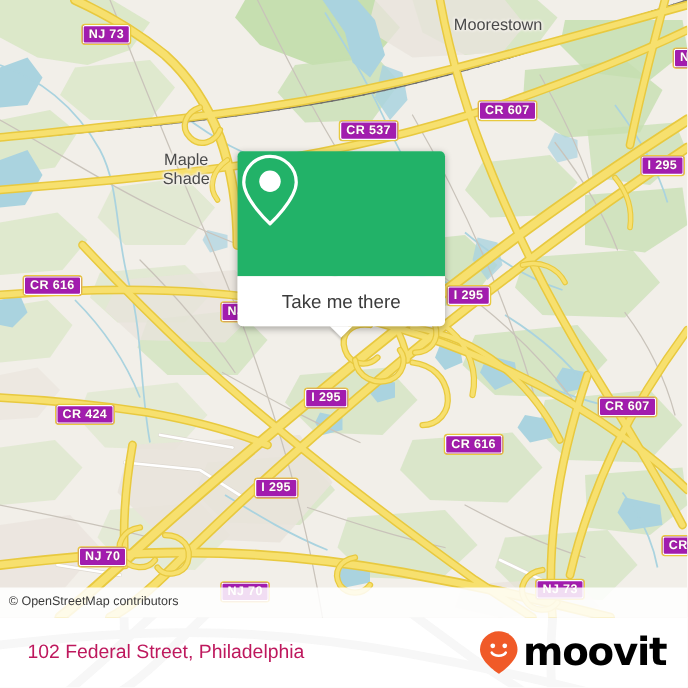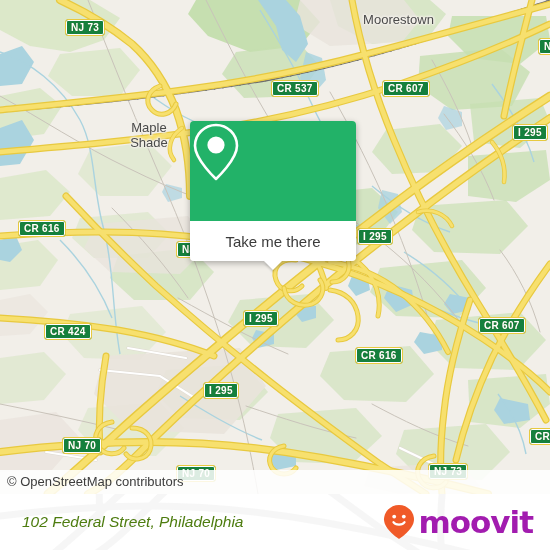--- a/index.html
+++ b/index.html
@@ -7,21 +7,21 @@
 
   #app{position:relative;width:550px;height:550px;overflow:hidden;background:#fff;}
 
   
   #map{position:absolute;left:0;top:0;width:550px;height:494px;overflow:hidden;background:#f2efe9;}
   #map svg{position:absolute;left:0;top:0;}
 
   
   .shield{
     position:absolute;
-    background:#15803d;
+    background:#a21caf;
     border:1px solid #e8c93f;
     box-shadow:inset 0 0 0 1px #ffffff;
     border-radius:3px;
     color:#ffffff;
     font-size:10px;
     font-weight:bold;
     letter-spacing:.3px;
     line-height:13px;
     height:13px;
     padding:1px 5px 1px 5px;
@@ -84,54 +84,53 @@
     filter:drop-shadow(0 2px 1px rgba(0,0,0,.18));
   }
 
   
   #attribution{
     position:absolute;
     left:0;bottom:0;
     width:100%;
     background:rgba(255,255,255,.85);
     color:#3c3c3c;
-    font-size:13px;
+    font-size:10px;
     line-height:18px;
     padding:3px 0 3px 7px;
     box-sizing:border-box;
     z-index:30;
     font-family:"Liberation Sans",sans-serif;
   }
 
   
   #footer{
     position:absolute;
     left:0;top:494px;
     width:550px;height:56px;
     background:#ffffff;
     overflow:hidden;
   }
   #footer-watermark{position:absolute;left:0;top:-430px;opacity:.055;}
   #footer-address{
     position:absolute;
     left:22px;top:50%;
     transform:translateY(-50%);
-    color:#4d7c0f;
+    color:#be185d;
     font-size:15.5px;
     font-family:"Liberation Sans",sans-serif;
-    font-style:italic;
   }
   #brand{
     position:absolute;
     right:17px;top:50%;
     transform:translateY(-50%);
     display:flex;align-items:center;gap:3px;
   }
   #brand-word{
-    color:#a21caf;
+    color:#000000;
     font-size:31px;
     font-weight:bold;
     letter-spacing:-1.0px;
     font-family:"DejaVu Sans",sans-serif;
     line-height:31px;
   }
 </style>
 </head>
 <body>
 
@@ -365,21 +364,21 @@
           <path class="mjf" stroke-width="2.8" d="M492 142 C 502 154, 506 168, 504 182"></path>
         </g>
       </g>
     </svg>
 
     <div class="place" style="left:112px;top:120px;width:74px;">Maple
 Shade</div>
     <div class="place" style="left:346px;top:12px;width:105px;">Moorestown</div>
 
     <div class="shield" style="left:65px;top:19px;">NJ 73</div>
-    <div class="shield" style="left:271px;top:80px;">CR 537</div>
+    <div class="shield" style="left:271px;top:96px;">CR 537</div>
     <div class="shield" style="left:382px;top:80px;">CR 607</div>
     <div class="shield" style="left:538px;top:38px;">NJ</div>
     <div class="shield" style="left:512px;top:124px;">I 295</div>
     <div class="shield" style="left:18px;top:220px;">CR 616</div>
     <div class="shield" style="left:176px;top:241px;">NJ</div>
     <div class="shield" style="left:357px;top:228px;">I 295</div>
     <div class="shield" style="left:243px;top:310px;">I 295</div>
     <div class="shield" style="left:44px;top:323px;">CR 424</div>
     <div class="shield" style="left:478px;top:317px;">CR 607</div>
     <div class="shield" style="left:355px;top:347px;">CR 616</div>

